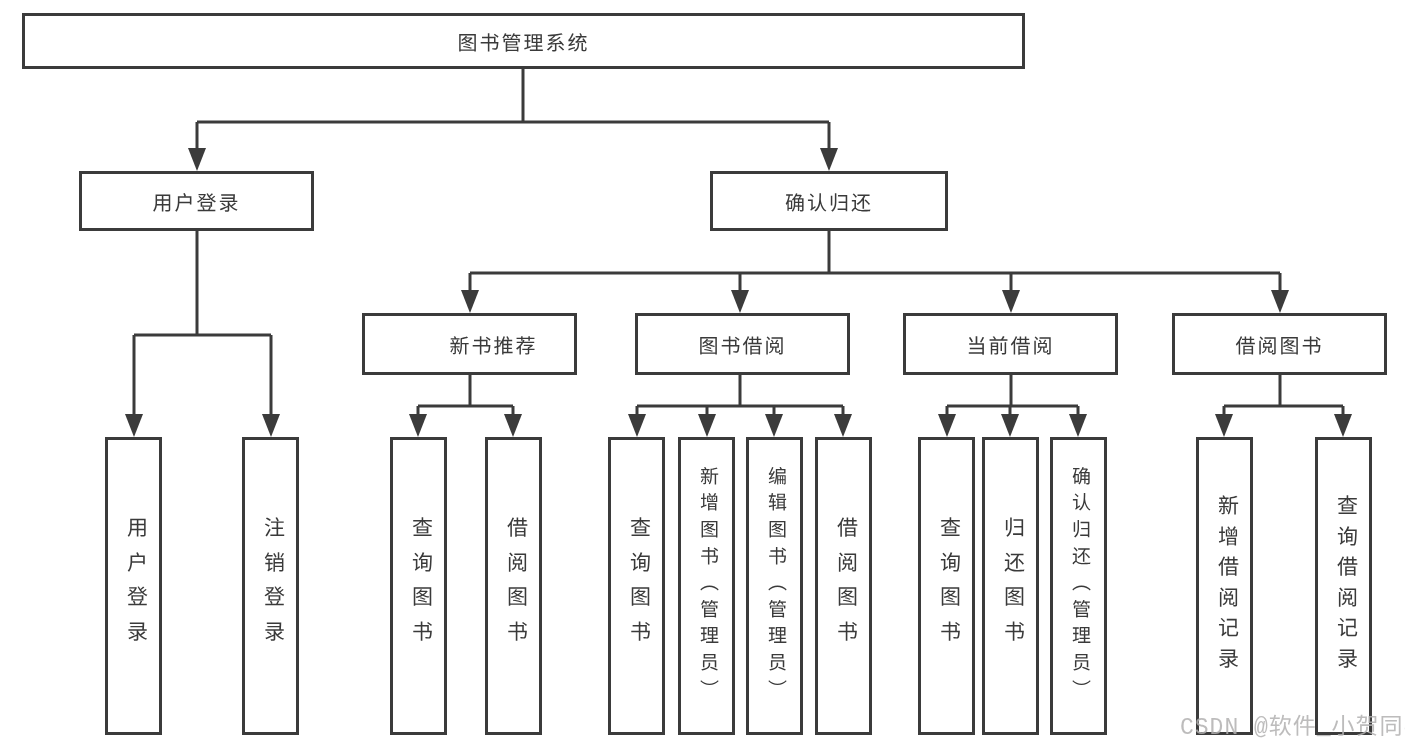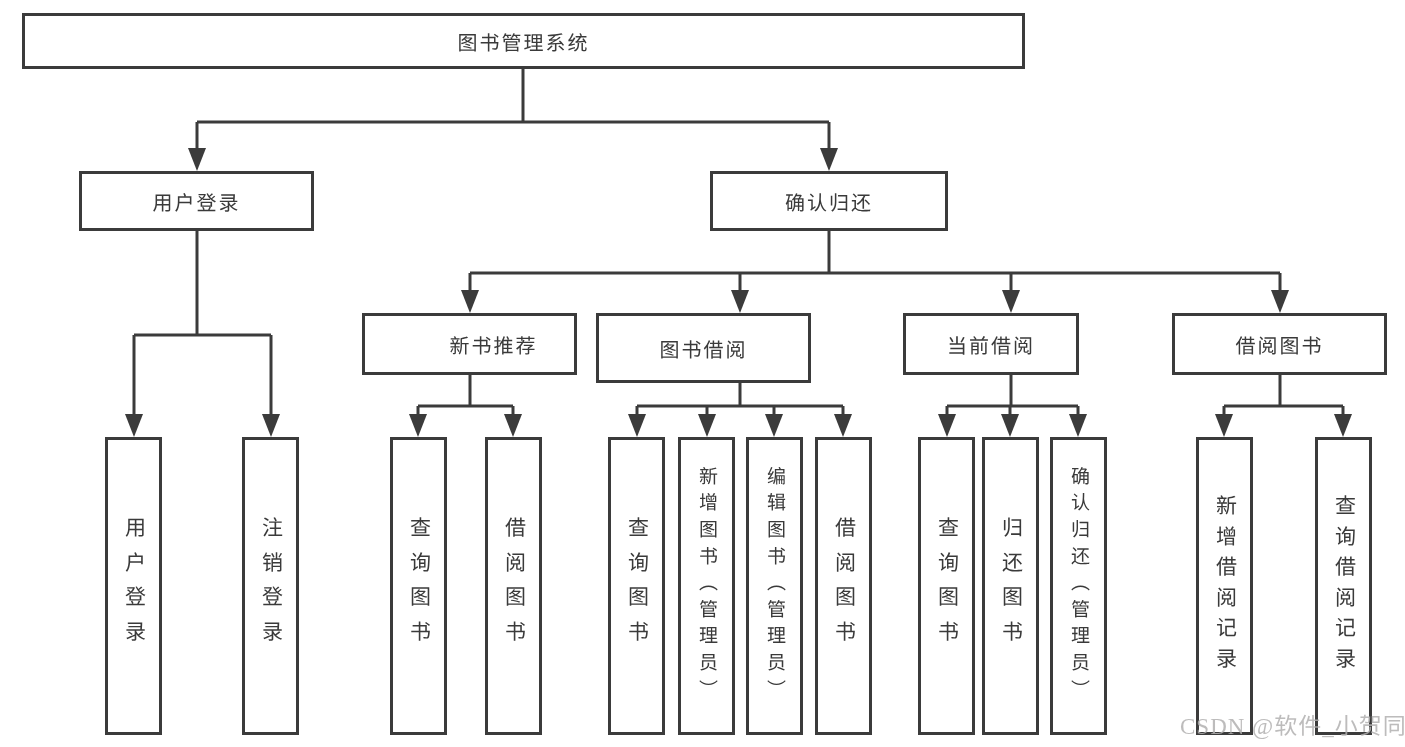--- a/index.html
+++ b/index.html
@@ -1,20 +1,20 @@
 <!DOCTYPE html>
 <html lang="zh-CN"><head>
 <meta charset="utf-8">
 <style>
   html,body{margin:0;padding:0;background:#ffffff;}
   .canvas{
     position:relative;
     width:1405px;height:747px;
     background:#ffffff;
-    font-family:Liberation Serif, serif;
+    font-family:Liberation Mono, monospace;
     overflow:hidden;
   }
   svg.connectors{position:absolute;left:0;top:0;pointer-events:none;}
   .node{
     position:absolute;
     box-sizing:border-box;
     border:3px solid #3b3b3b;
     background:#ffffff;
     color:#3a3a3a;
     display:flex;align-items:center;justify-content:center;
@@ -32,22 +32,22 @@
     writing-mode:vertical-rl;
     text-orientation:upright;
     font-size:21px;
     top:437px;height:298px;width:57px;
   }
   
   .n-root   {left:22px;  top:13px;  width:1003px;height:56px;}
   .n-login  {left:79px;  top:171px; width:235px; height:60px;}
   .n-mgmt   {left:710px; top:171px; width:238px; height:60px;}
   .n-newbook{left:362px; top:313px; width:215px; height:62px;padding-left:48px;}
-  .n-borrow {left:596px; top:313px; width:215px; height:70px;}
-  .n-current{left:903px; top:313px; width:176px; height:62px;}
+  .n-borrow {left:635px; top:313px; width:215px; height:62px;}
+  .n-current{left:903px; top:313px; width:215px; height:62px;}
   .n-records{left:1172px;top:313px; width:215px; height:62px;}
   
   .l-u1{left:105px;} .l-u2{left:242px;}
   .l-n1{left:390px;} .l-n2{left:485px;}
   .l-b1{left:608px;} .l-b2{left:678px;} .l-b3{left:746px;} .l-b4{left:815px;}
   .l-c1{left:918px;} .l-c2{left:982px;} .l-c3{left:1050px;}
   .l-r1{left:1196px;} .l-r2{left:1315px;}
   
   .ls4{letter-spacing:0.64em;}
   .ls6{letter-spacing:0.45em;}

